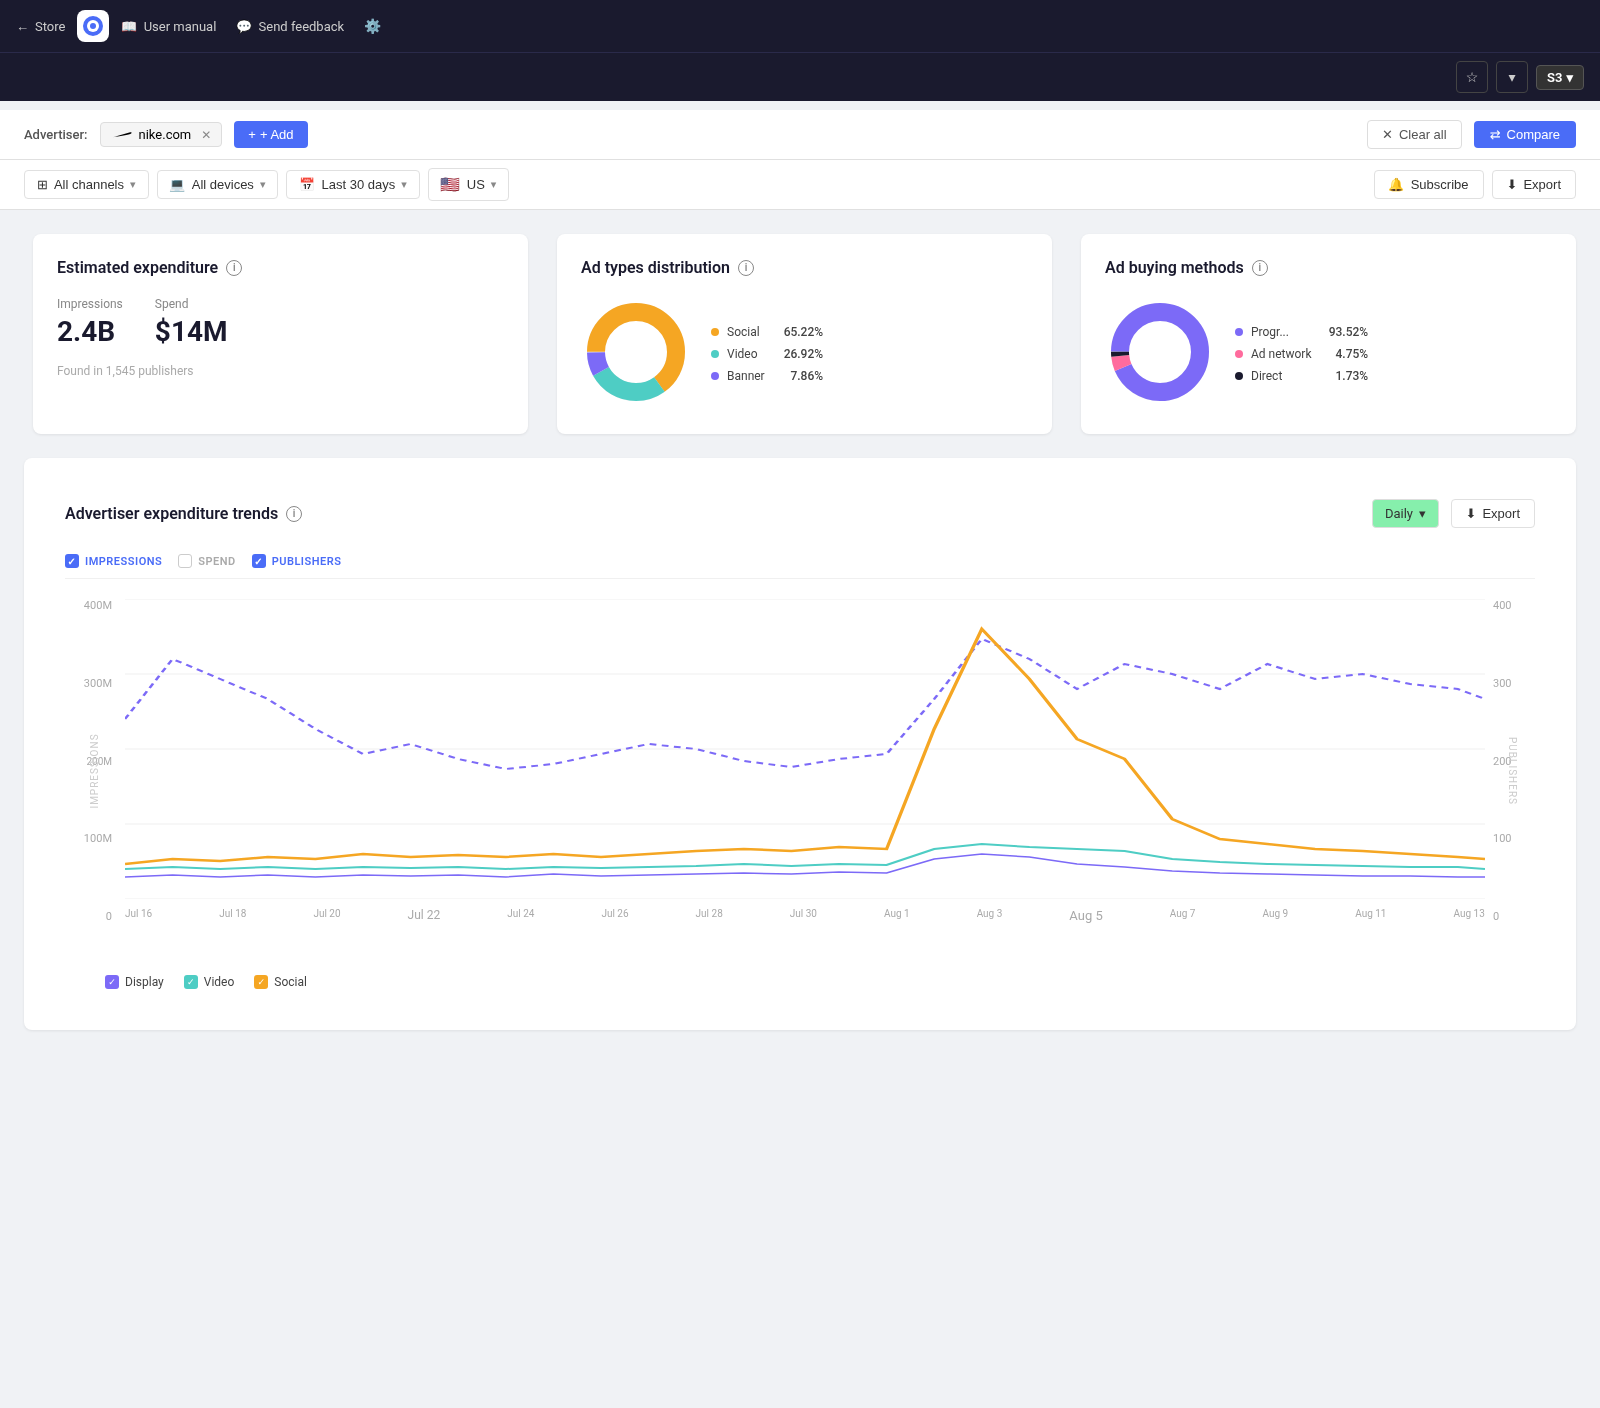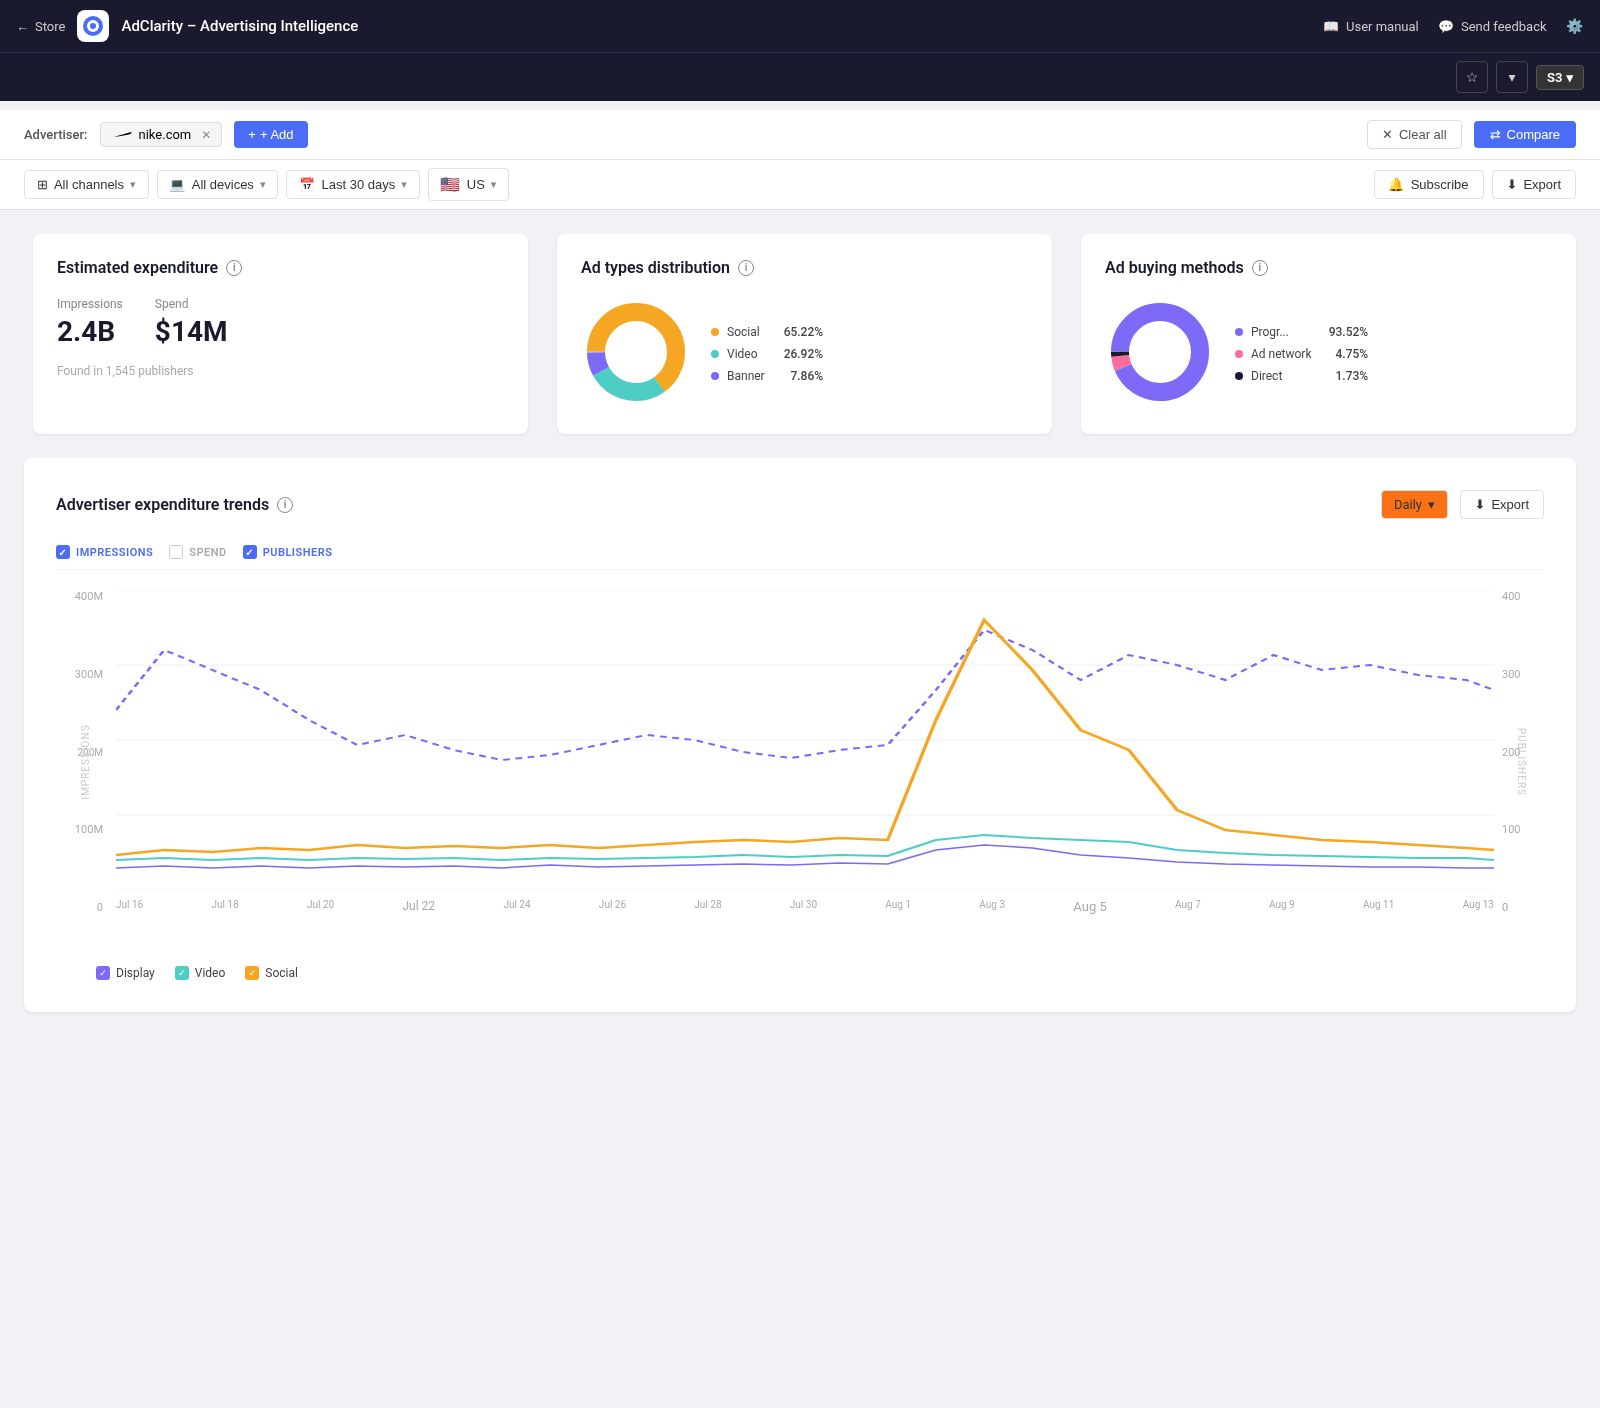--- a/index.html
+++ b/index.html
@@ -58,25 +58,25 @@
 
     
     .donut-section { display: flex; align-items: center; gap: 20px; }
     .donut-wrapper { flex-shrink: 0; }
     .legend { display: flex; flex-direction: column; gap: 8px; }
     .legend-item { display: flex; align-items: center; gap: 8px; font-size: 12px; color: #444; }
     .legend-dot { width: 8px; height: 8px; border-radius: 50%; flex-shrink: 0; }
     .legend-pct { margin-left: auto; font-weight: 500; padding-left: 16px; }
 
     
-    .trends-card { background: #fff; border-radius: 8px; padding: 32px; box-shadow: 0 1px 3px rgba(0,0,0,0.08); }
+    .trends-card { background: #fff; border-radius: 8px; padding: 41px; box-shadow: 0 1px 3px rgba(0,0,0,0.08); }
     .trends-header { display: flex; align-items: center; justify-content: space-between; margin-bottom: 16px; }
     .trends-title { font-size: 16px; font-weight: 600; color: #1a1a2e; display: flex; align-items: center; gap: 8px; }
     .trends-actions { display: flex; align-items: center; gap: 12px; }
-    .daily-select { border: 1px solid #ddd; border-radius: 4px; padding: 6px 12px; font-size: 13px; color: #333; cursor: pointer; display: flex; align-items: center; gap: 6px; background: #f97316; }
+    .daily-select { border: 1px solid #ddd; border-radius: 4px; padding: 6px 12px; font-size: 13px; color: #333; cursor: pointer; display: flex; align-items: center; gap: 6px; background: #86efac; }
 
     .toggle-row { display: flex; align-items: center; gap: 16px; padding: 10px 0; border-bottom: 1px solid #f0f0f0; margin-bottom: 0; }
     .toggle-item { display: flex; align-items: center; gap: 6px; font-size: 11px; font-weight: 600; letter-spacing: 0.5px; cursor: pointer; }
     .checkbox { width: 14px; height: 14px; border-radius: 3px; display: flex; align-items: center; justify-content: center; }
     .checkbox.checked-blue { background: #4a6cf7; }
     .checkbox.unchecked { background: #fff; border: 1.5px solid #ccc; }
     .toggle-impressions { color: #4a6cf7; }
     .toggle-spend { color: #aaa; }
     .toggle-publishers { color: #4a6cf7; }
 
@@ -95,21 +95,20 @@
     <span>←</span>
     <span>Store</span>
   </div>
   <div class="app-icon">
     <svg viewBox="0 0 24 24" fill="none" xmlns="http://www.w3.org/2000/svg">
       <circle cx="12" cy="12" r="10" fill="#4a6cf7"></circle>
       <circle cx="12" cy="12" r="6" fill="white"></circle>
       <circle cx="12" cy="12" r="3" fill="#4a6cf7"></circle>
     </svg>
   </div>
-  <span class="app-title">AdClarity – Advertising Intelligence</span>
   <div class="nav-actions">
     <div class="nav-btn">
       <span>📖</span>
       <span>User manual</span>
     </div>
     <div class="nav-btn">
       <span>💬</span>
       <span>Send feedback</span>
     </div>
     <div class="settings-btn">⚙️</div>

